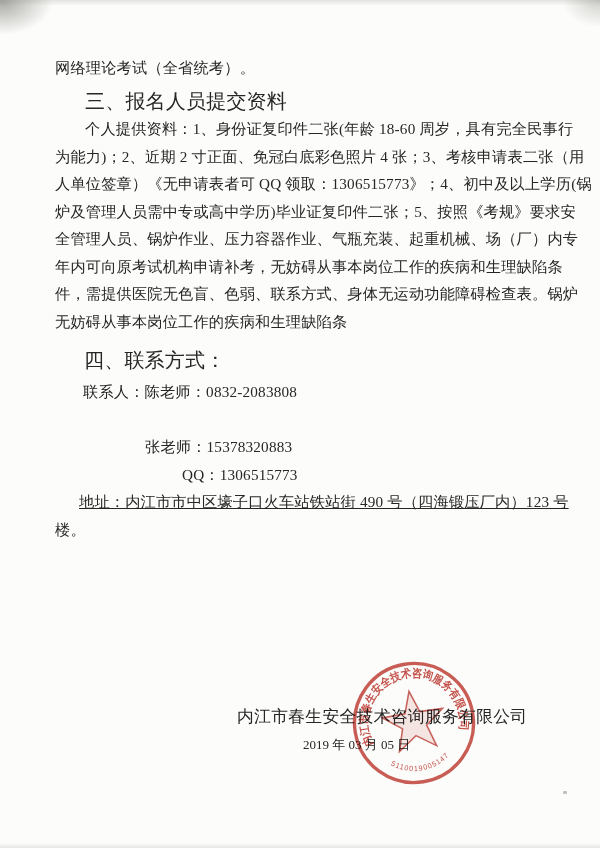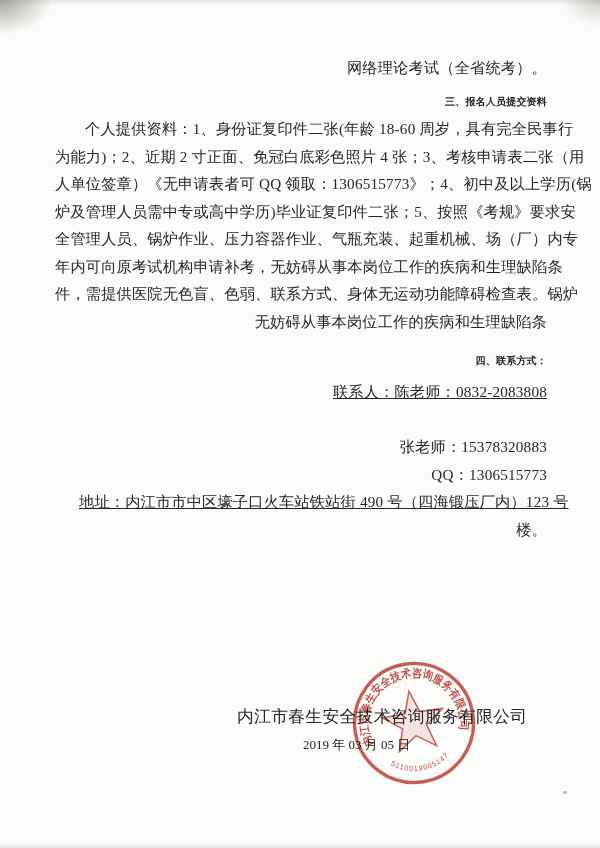--- a/index.html
+++ b/index.html
@@ -36,29 +36,29 @@
     position: absolute; left: 563px; top: 791px; width: 4px; height: 3px;
     background: #8f8f8a; opacity: 0.55; border-radius: 1px;
   }
 
   
   .page-text {
     position: absolute; left: 55px; top: 54px; width: 492px;
     font-size: 15.2px; line-height: 27.5px;
     letter-spacing: 0.2px;
   }
-  .line { white-space: nowrap; height: 27.5px; overflow: visible; text-align: right; }
-  .heading { font-weight: bold; font-size: 10px; }
+  .line { white-space: nowrap; height: 27.5px; overflow: visible; }
+  .heading { font-weight: normal; font-size: 20px; }
   .h3-gap { margin-top: 6px; }
   .h4-gap { margin-top: 12px; }
   .contacts-gap { margin-top: 3px; }
   .ind30 { padding-left: 30px; }
   .ind31 { padding-left: 31px; }
   .ind29 { padding-left: 29px; }
-  .ind28 { padding-left: 28px; text-decoration: underline; }
+  .ind28 { padding-left: 28px; }
   .ind24 { padding-left: 24px; text-decoration: underline; }
   .ind90 { padding-left: 90px; margin-top: 28px; }
   .ind127 { padding-left: 127px; }
 
   
   .company-line {
     position: absolute; left: 237px; top: 705px;
     font-size: 16.8px; white-space: nowrap; letter-spacing: 0.3px;
   }
   .date-line {

